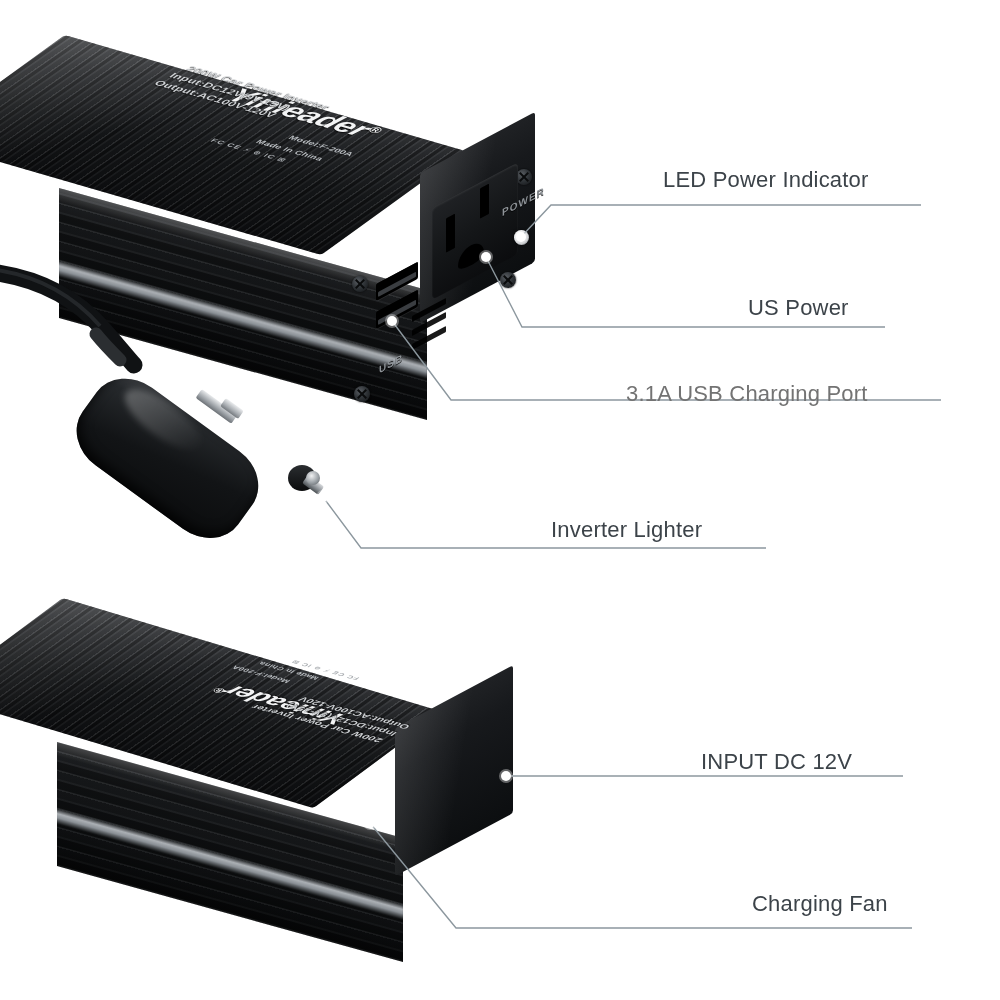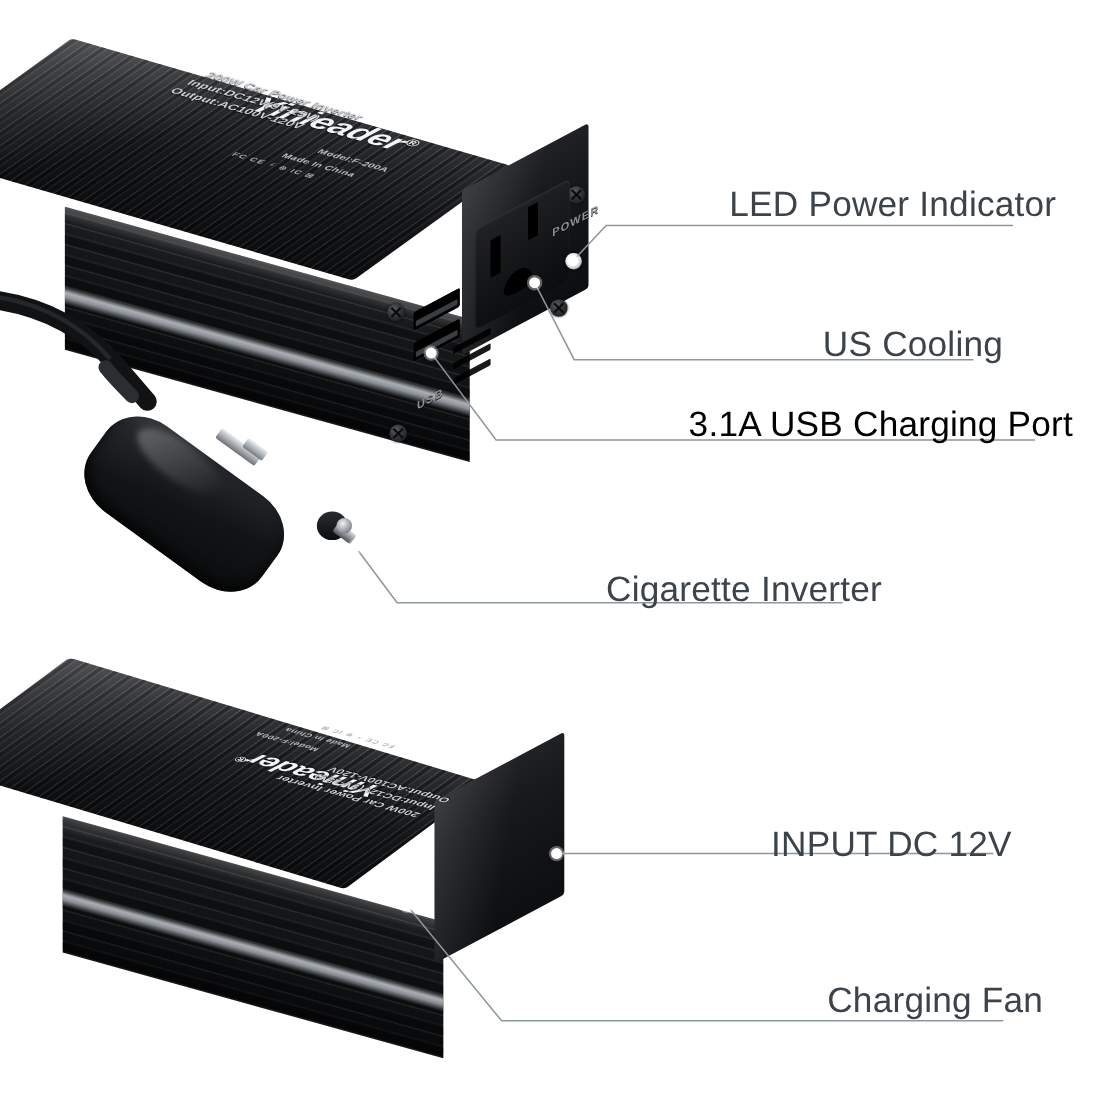--- a/index.html
+++ b/index.html
@@ -5,21 +5,21 @@
 <style>
   html,body{margin:0;padding:0;background:#fff;}
   body{width:1000px;height:1000px;position:relative;overflow:hidden;
        font-family:"Liberation Sans","DejaVu Sans",sans-serif;background:#ffffff;}
   .stage{position:absolute;inset:0;width:1000px;height:1000px;}
   .panel{position:absolute;left:0;width:1000px;}
   #panel-top{top:0;height:560px;}
   #panel-bottom{top:560px;height:440px;}
 
   
-  .callout-label{position:absolute;color:#3c4349;font-size:32px;letter-spacing:.2px;
+  .callout-label{position:absolute;color:#3c4349;font-size:22px;letter-spacing:.2px;
      white-space:nowrap;line-height:1.1;}
 
   
   .lines{position:absolute;left:0;top:0;width:1000px;height:1000px;pointer-events:none;}
 
   
   .device{position:absolute;transform-origin:center center;}
 
   
   .topface{position:absolute;background:
@@ -270,20 +270,20 @@
         <circle cx="323" cy="497" r="5" fill="#ffffff"></circle>
         <circle cx="506" cy="776" r="7" fill="rgba(255,255,255,.35)"></circle>
         <circle cx="506" cy="776" r="5" fill="#ffffff"></circle>
         <circle cx="370" cy="823" r="7" fill="rgba(255,255,255,.35)"></circle>
         <circle cx="370" cy="823" r="5" fill="#ffffff"></circle>
       </g>
   </svg>
 
   <div id="callout-text-layer">
       <div class="callout-label" style="left: 663px; top: 168px; color: rgb(60, 67, 73);">LED Power Indicator</div>
-      <div class="callout-label" style="left: 748px; top: 296px; color: rgb(60, 67, 73);">US Cooling</div>
-      <div class="callout-label" style="left: 626px; top: 368px; color: #000000;">3.1A USB Charging Port</div>
-      <div class="callout-label" style="left: 551px; top: 518px; color: rgb(60, 67, 73);">Cigarette Inverter</div>
+      <div class="callout-label" style="left: 748px; top: 296px; color: rgb(60, 67, 73);">US Power</div>
+      <div class="callout-label" style="left: 626px; top: 382px; color: #737373;">3.1A USB Charging Port</div>
+      <div class="callout-label" style="left: 551px; top: 518px; color: rgb(60, 67, 73);">Inverter Lighter</div>
       <div class="callout-label" style="left: 701px; top: 750px; color: rgb(60, 67, 73);">INPUT DC 12V</div>
       <div class="callout-label" style="left: 752px; top: 892px; color: rgb(60, 67, 73);">Charging Fan</div>
     </div>
 
 </div>
 
 </body></html>

